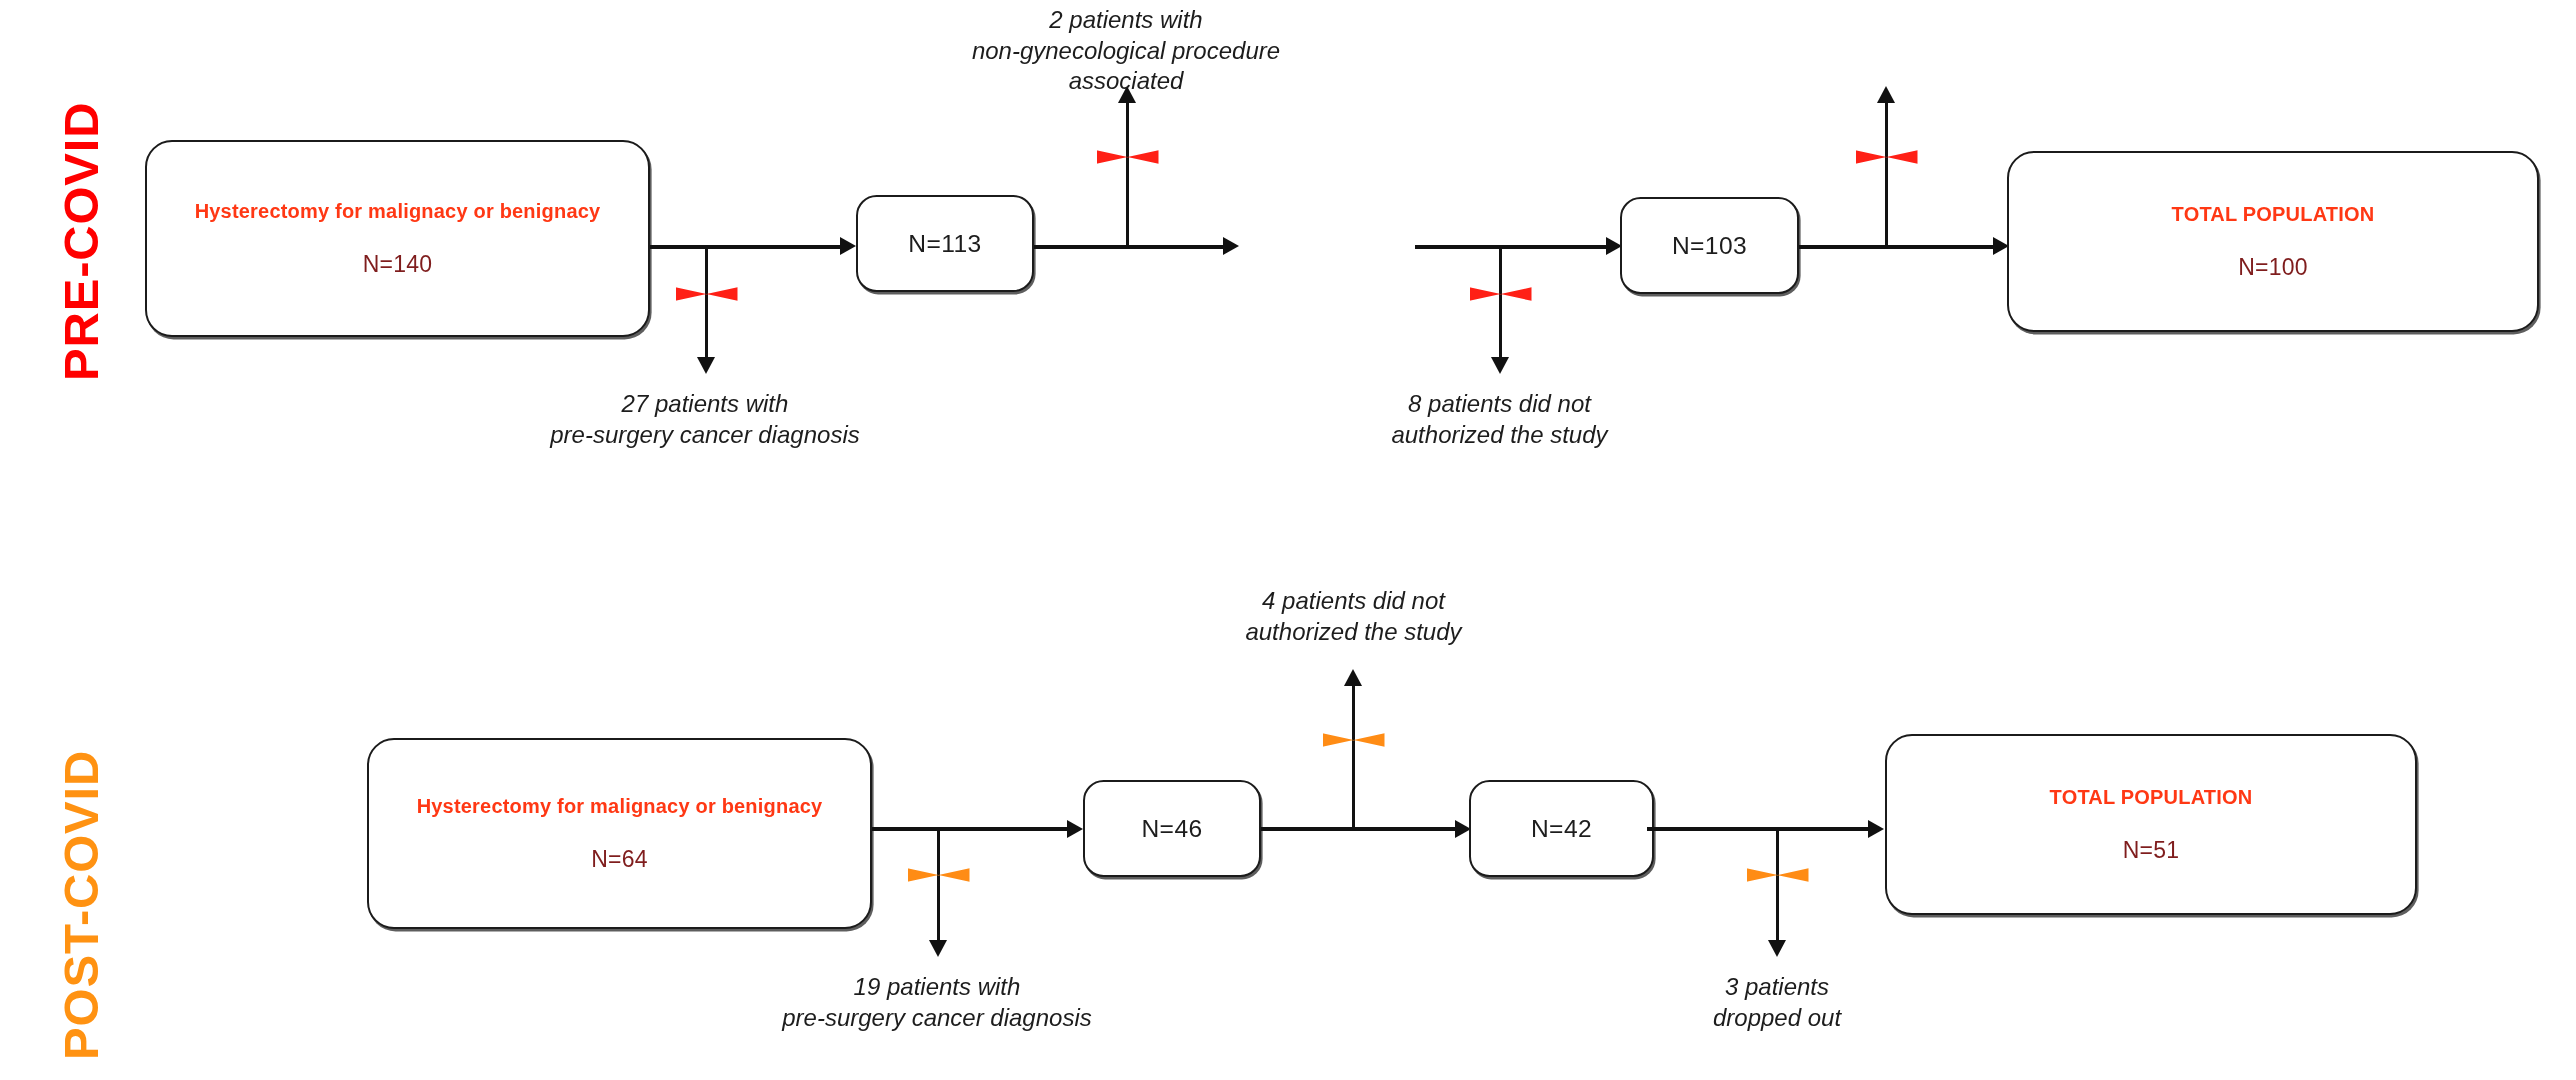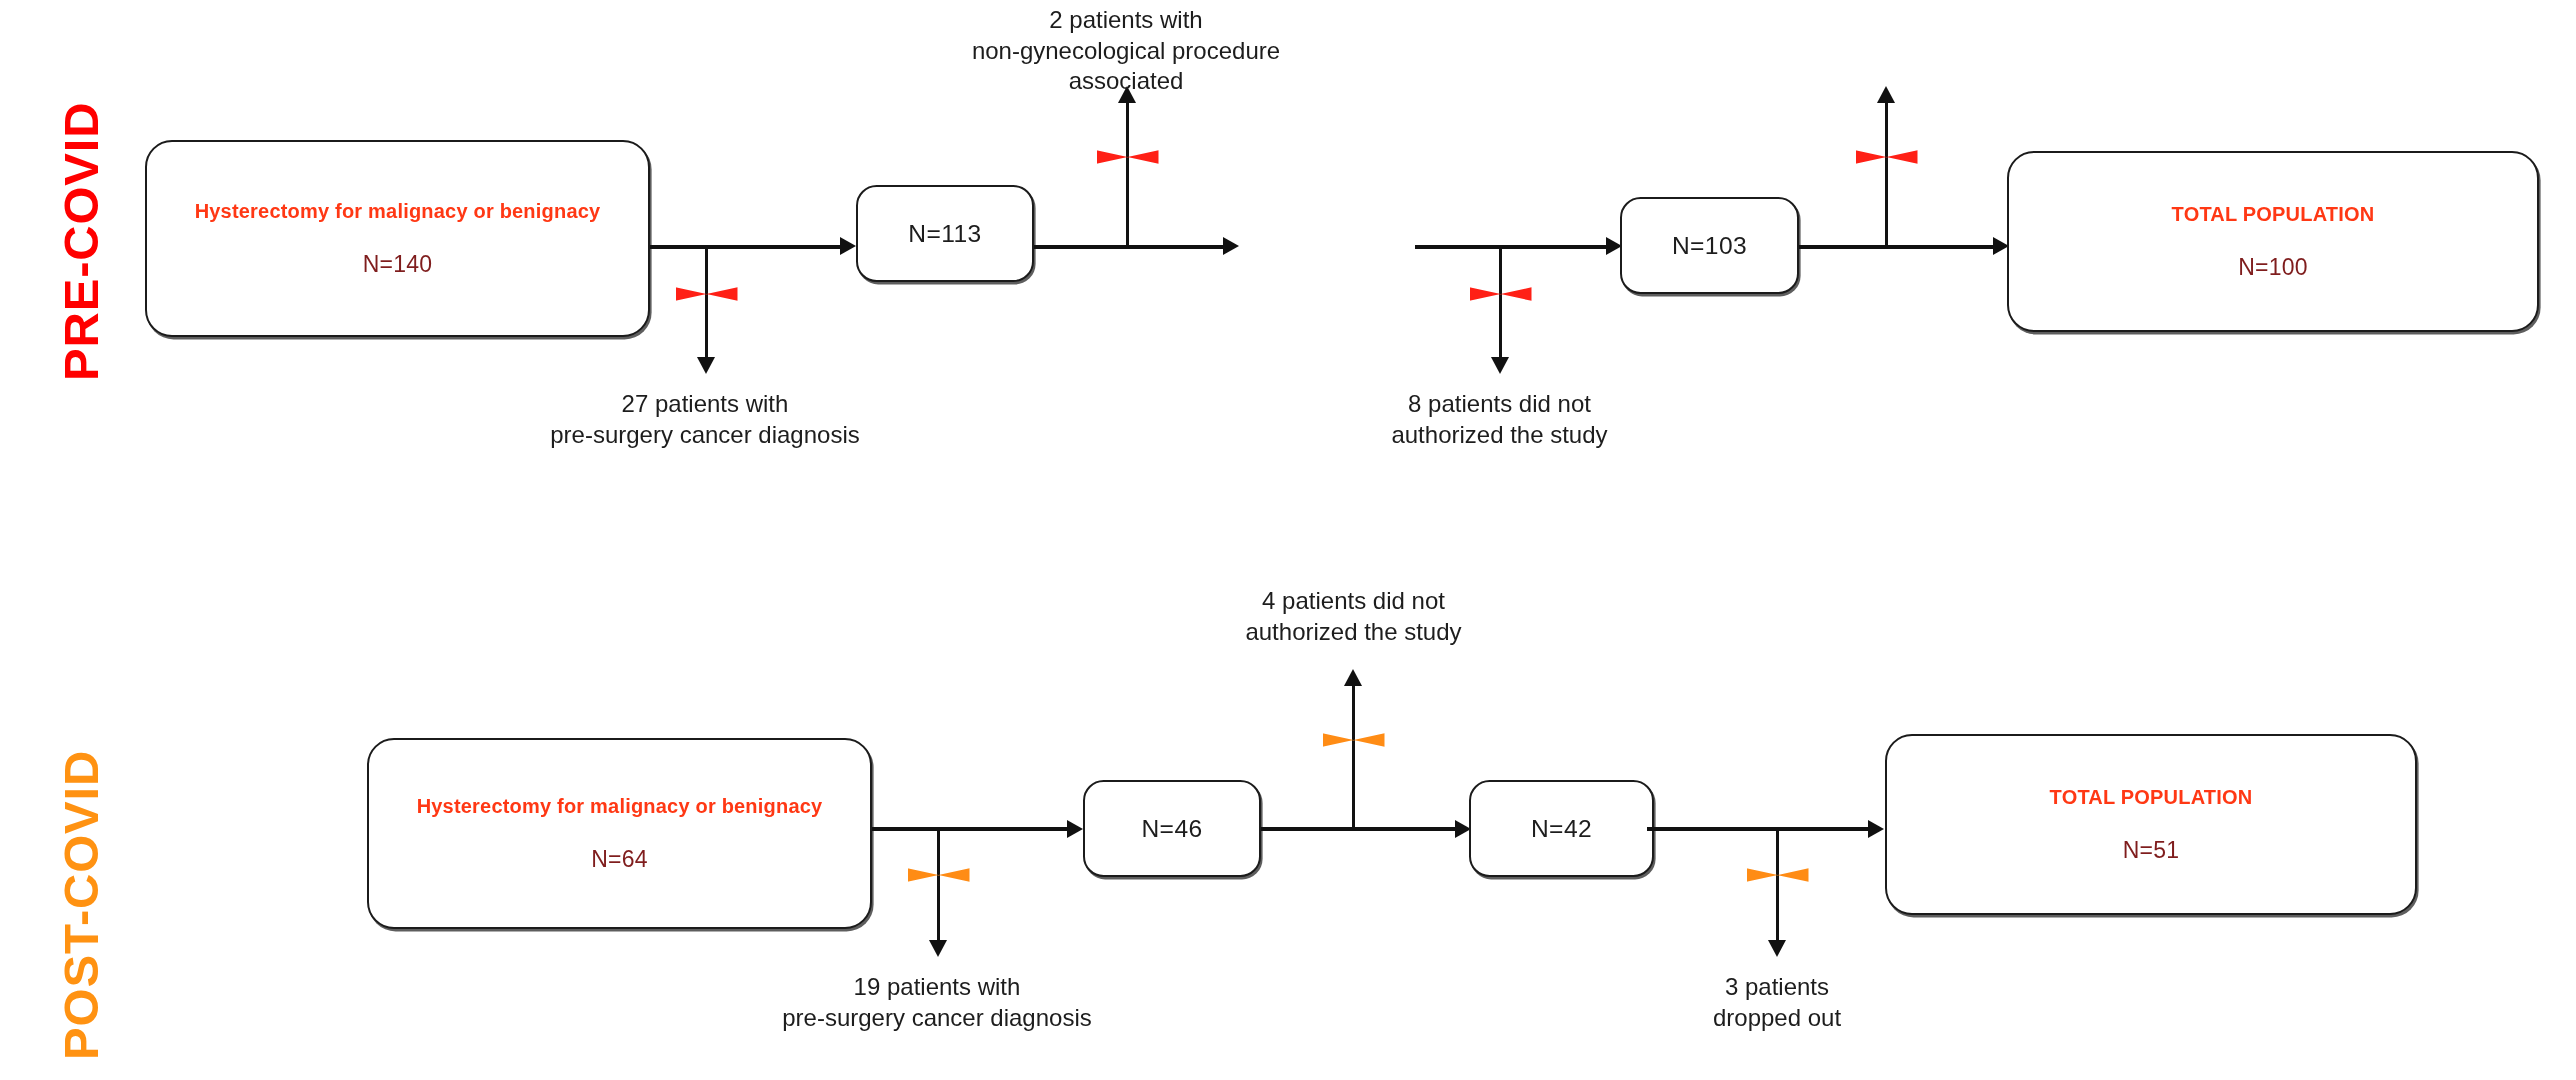--- a/index.html
+++ b/index.html
@@ -97,20 +97,21 @@
   .xmark.orange i{ background:#FF8C15; }
 
   
   .caption{
     position:absolute;
     color:#1d1d1d;
     font-size:24px;
     line-height:1.28;
     text-align:center;
     white-space:pre-line;
+    font-style:italic;
   }
 </style>
 </head>
 <body>
 
 <div class="stage">
 
   <div class="row-label pre">PRE-COVID</div>
 
   <div class="node big" style="left:145px;top:140px;width:505px;height:197px;">
@@ -123,21 +124,21 @@
   <div class="arrow-r" style="left:840px;top:237px;"></div>
 
   <div class="vline" style="left:705px;top:245px;height:118px;"></div>
   <div class="arrow-d" style="left:697px;top:357px;"></div>
   <div class="xmark red" style="left:677px;top:270px;">
       <i></i>
     </div>
   <div class="caption" style="left:467px;top:389px;width:476px;">27 patients with
 pre-surgery cancer diagnosis</div>
 
-  <div class="node" style="left:856px;top:185px;width:178px;height:97px;">
+  <div class="node" style="left:856px;top:195px;width:178px;height:97px;">
     <div class="nval">N=113</div>
   </div>
 
   <div class="hline" style="left:1034px;top:245px;width:191px;"></div>
   <div class="arrow-r" style="left:1223px;top:237px;"></div>
 
   <div class="vline" style="left:1126px;top:102px;height:146px;"></div>
   <div class="arrow-u" style="left:1118px;top:86px;"></div>
   <div class="xmark red" style="left:1098px;top:133px;">
       <i></i>

